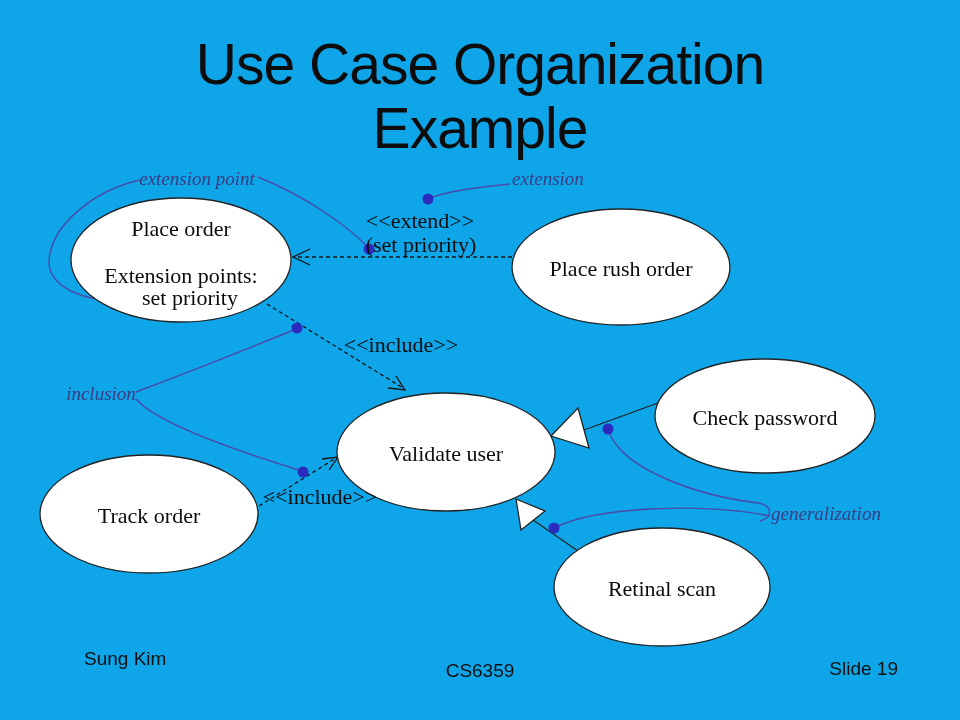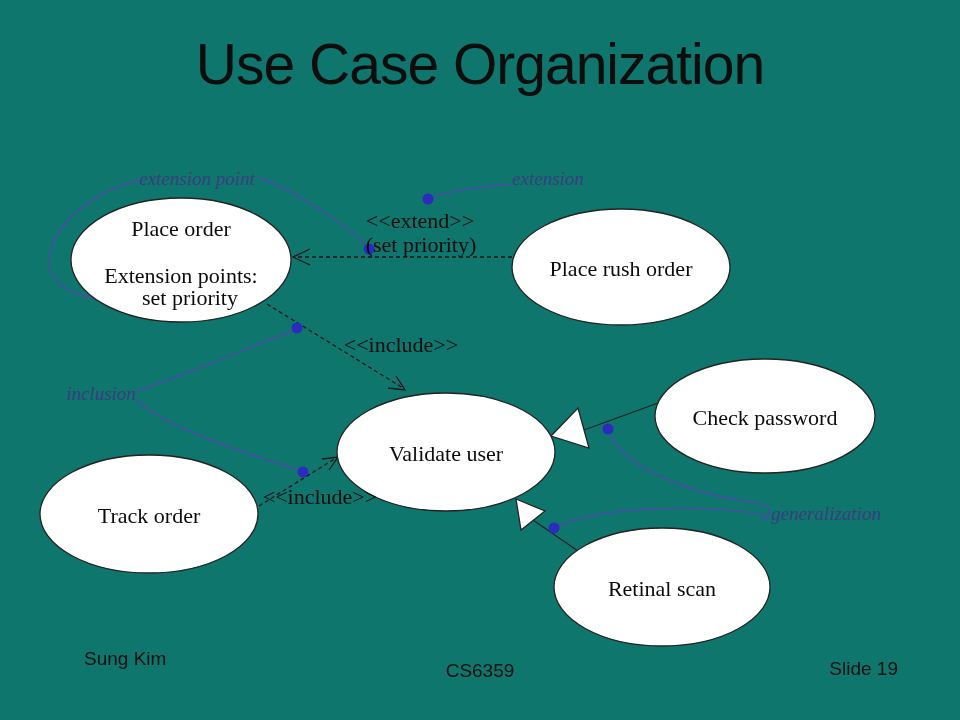--- a/index.html
+++ b/index.html
@@ -1,18 +1,18 @@
 <!DOCTYPE html>
 <html><head>
 <meta charset="utf-8">
 <style>
   html,body { margin:0; padding:0; background:#888; }
   .slide {
     position:relative; width:960px; height:720px; margin:0 auto;
-    background:#0f766e; overflow:hidden;
+    background:#0ea5e9; overflow:hidden;
     font-family:"Liberation Sans", sans-serif;
   }
   .title {
     position:absolute; top:32px; left:0; width:100%;
     text-align:center; font-size:57px; line-height:1.13;
     font-weight:400; color:#0d0d0d; letter-spacing:-1px; margin:0;
   }
   .diagram-svg { position:absolute; left:0; top:0; width:960px; height:720px; }
 
   
@@ -29,21 +29,21 @@
   .footer-item { position:absolute; font-size:19px; color:#101010; }
   .footer-author { left:84px; top:648px;text-align:center; }
   .footer-center { left:0; top:658px; width:100%; text-align:center; line-height:1.32; }
   .footer-slideno { right:62px; top:658px; }
 </style>
 </head>
 <body>
 
 <div class="slide">
 
-  <h1 class="title"><span>Use Case Organization</span><br></h1>
+  <h1 class="title"><span>Use Case Organization</span><br><span>Example</span></h1>
 
   <svg class="diagram-svg" viewBox="0 0 960 720">
 
     <g>
       <path class="dashed" d="M 512 257 L 293 257"></path>
       <path class="arrowhead" d="M 310 249 L 293 257 L 310 265"></path>
     </g>
 
     <g>
       <path class="dashed" d="M 267 304 L 403 388"></path>

